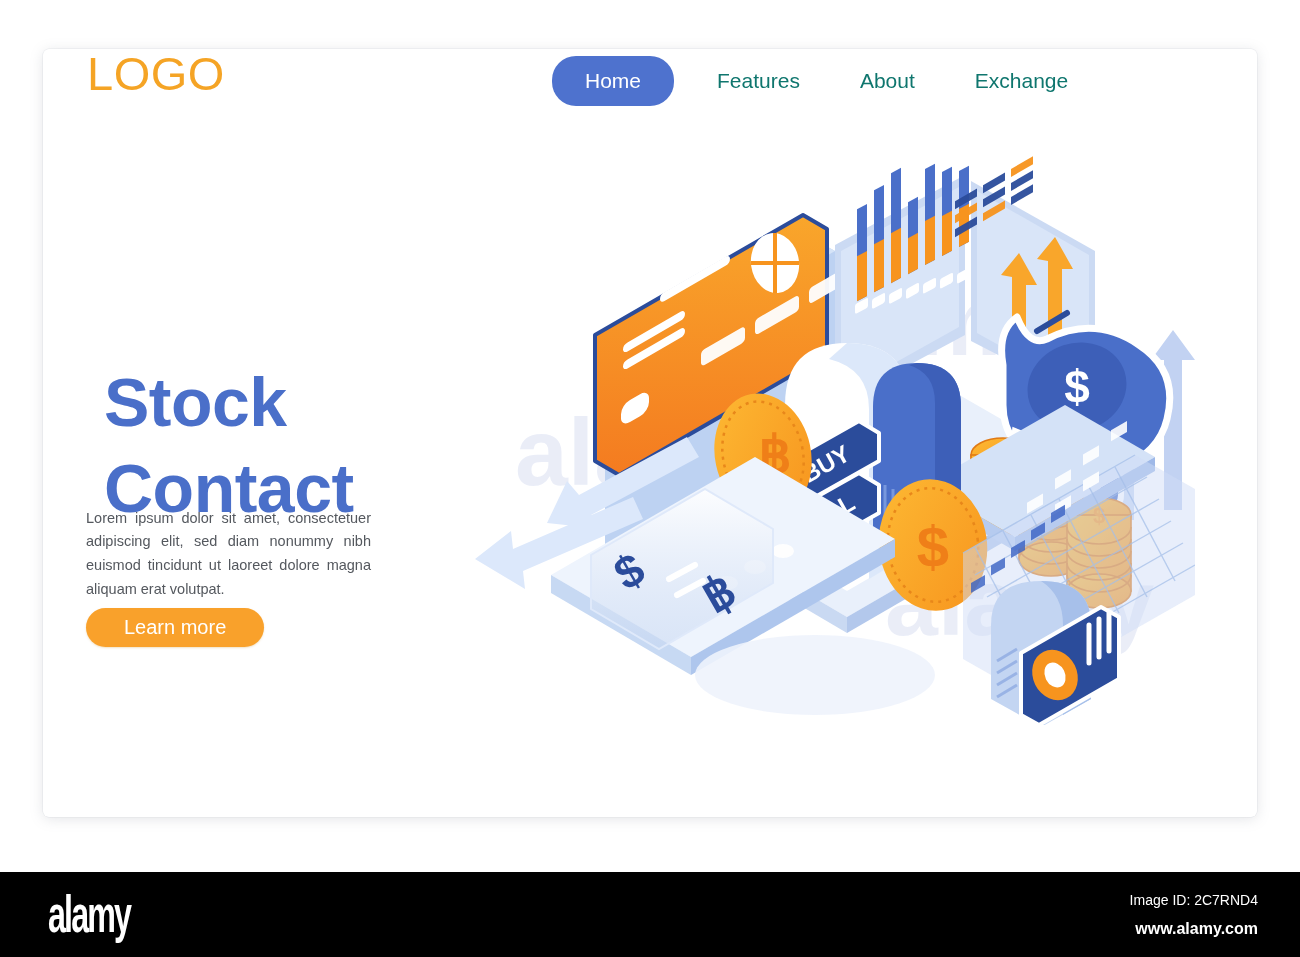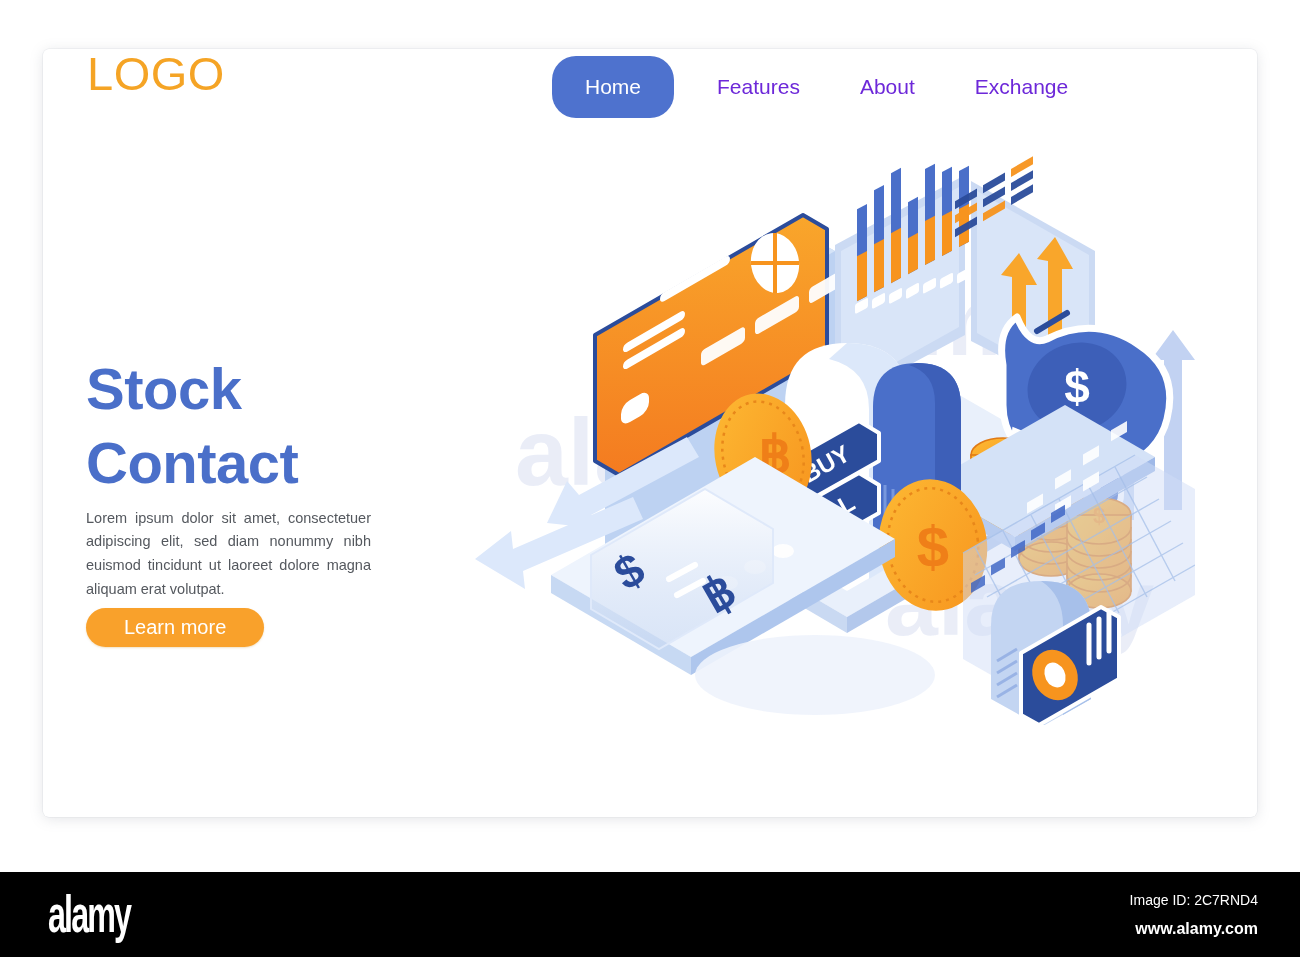--- a/index.html
+++ b/index.html
@@ -21,31 +21,31 @@
 
   
   #logo{
     position:absolute;left:87px;top:50px;
     font-size:47px;line-height:1;color:#f5a425;letter-spacing:.5px;
     font-family:"Liberation Sans", sans-serif;font-weight:400;
     cursor:pointer;
   }
   #nav{position:absolute;left:552px;top:56px;display:flex;align-items:center;gap:0px;}
   .nav-item{
-    font-size:21px;color:#6d28d9;padding:0 30px;white-space:nowrap;cursor:pointer;
+    font-size:21px;color:#0f766e;padding:0 30px;white-space:nowrap;cursor:pointer;
   }
   .nav-item.pill{
     background:#4e72ce;color:#ffffff;border-radius:24px;
-    padding:19px 33px;margin-right:13px;
+    padding:13px 33px;margin-right:13px;
   }
 
   
   #headline{
-    position:absolute;left:86px;top:313px;width:420px;
-    font-size:58px;line-height:1.27;font-weight:bold;color:#4a6fc9;
+    position:absolute;left:104px;top:313px;width:420px;
+    font-size:68px;line-height:1.27;font-weight:bold;color:#4a6fc9;
     letter-spacing:-0.5px;
   }
   #paragraph{
     position:absolute;left:86px;top:492px;width:285px;
     font-size:14.5px;line-height:1.65;color:#54585e;text-align:justify;
   }
   #cta{
     position:absolute;left:86px;top:608px;
     background:#f9a12b;color:#ffffff;border:none;border-radius:26px;
     padding:8px 38px;font-size:20px;cursor:pointer;

